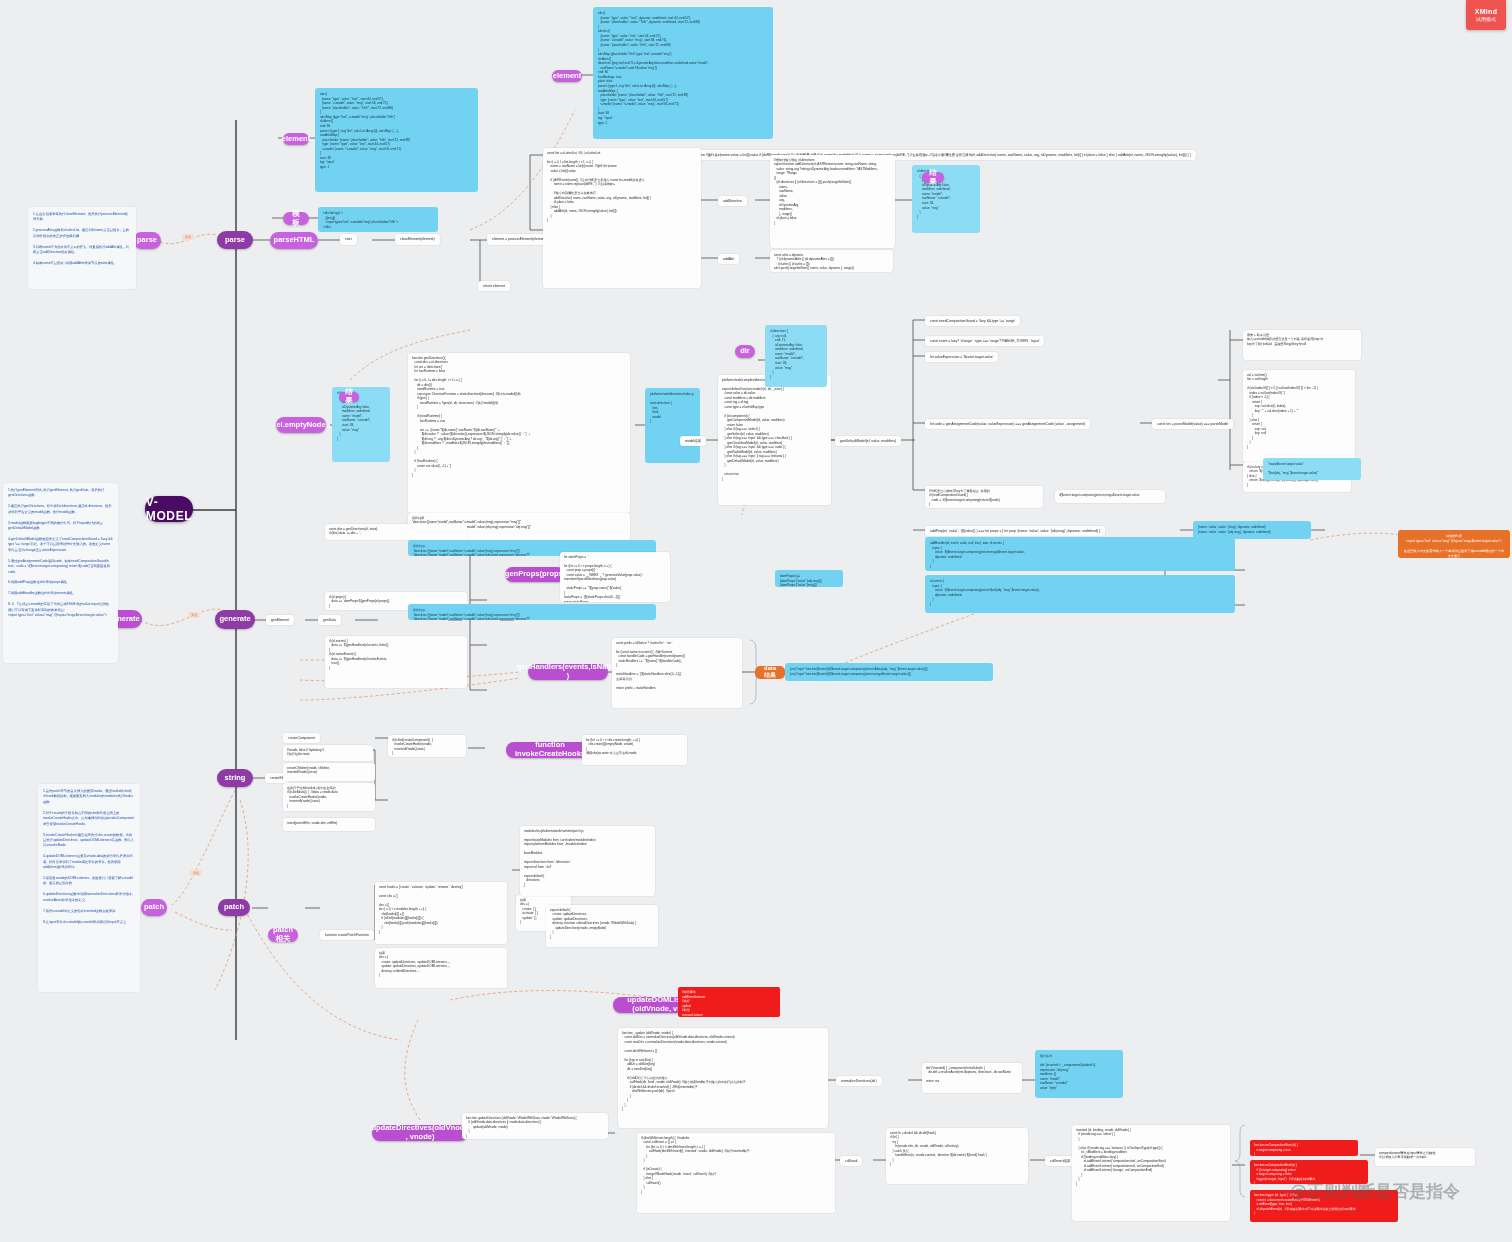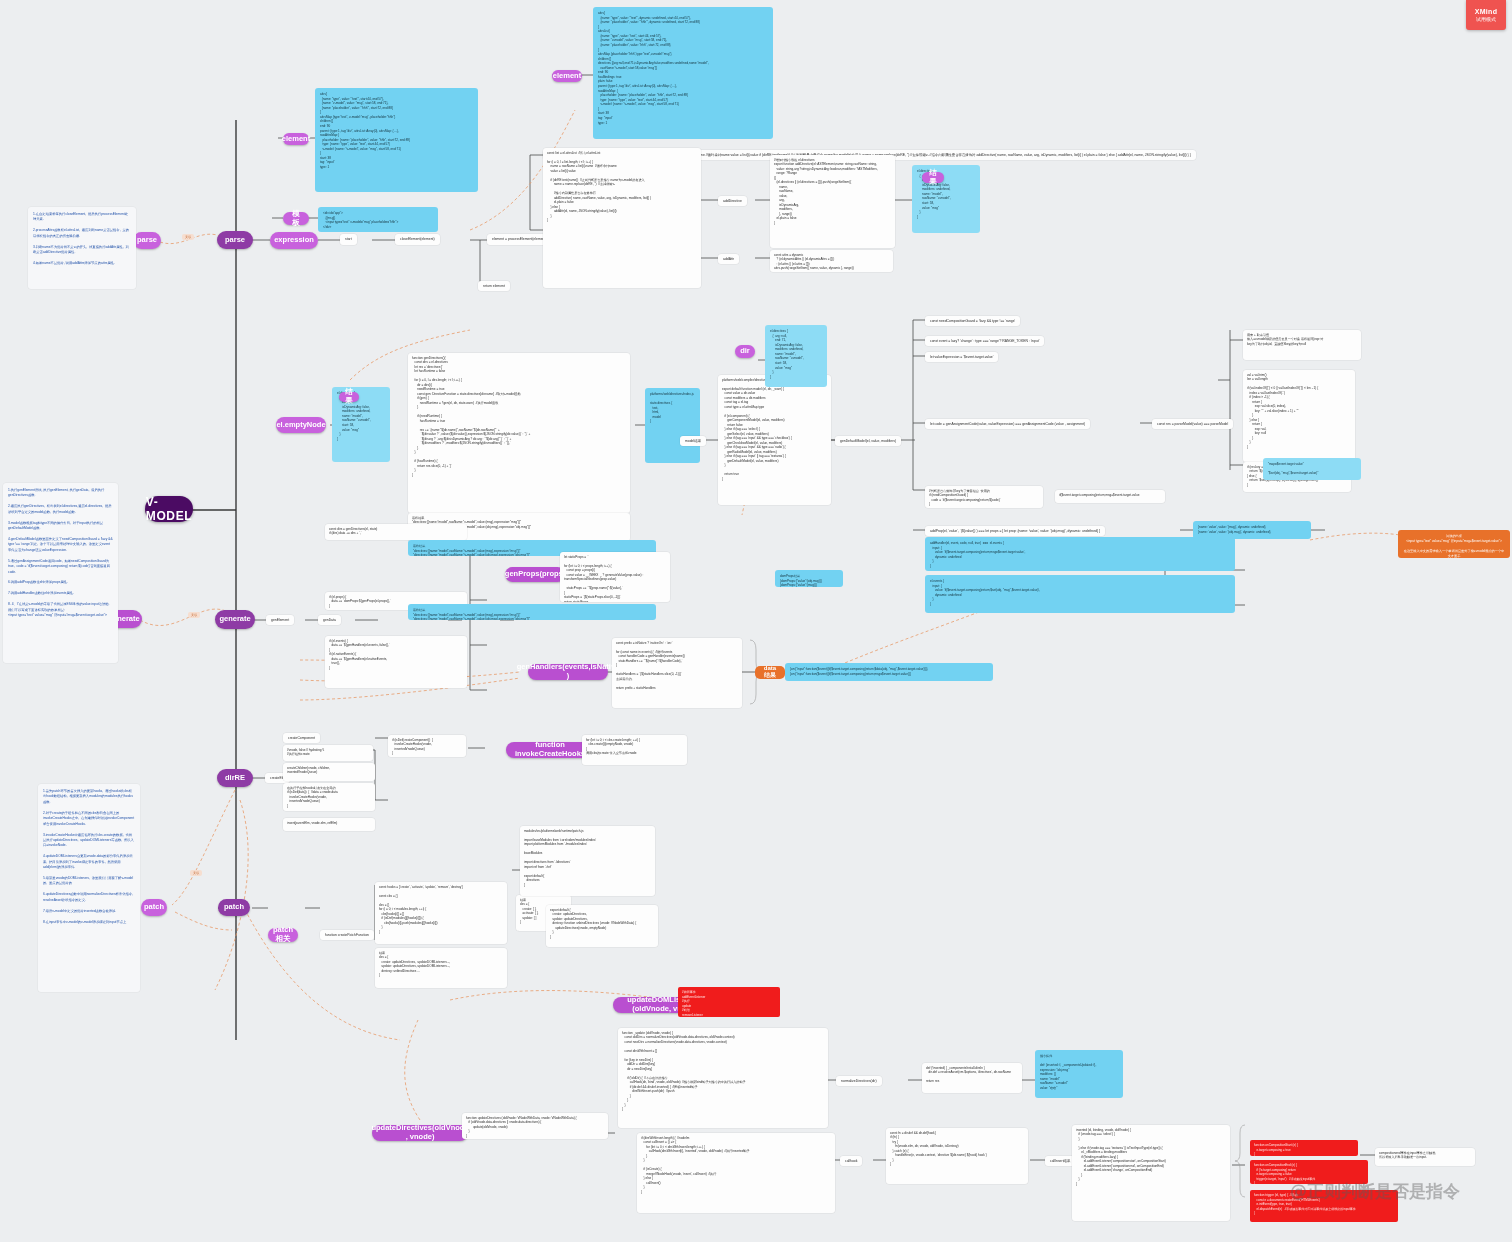--- a/index.html
+++ b/index.html
@@ -272,28 +272,28 @@
 5.最新重vnode的DOMListeners,  这里我们只需要了解v-model的,  重点的是指令的
 
 6.updateDirectives函数中调用normalizeDirectives标准化指令,  resolveAsset获取指令的定义.
 
 7.最后v-model中定义的指令inserted函数会被添加.
 
 8.在input事件中v-model的v-model添加绑定到input节点上</div>
 
   <div class="node topic-l1" style="left:217px;top:231px;width:36px;height:18px;">parse</div>
   <div class="node topic-l1" style="left:215px;top:610px;width:40px;height:19px;">generate</div>
-  <div class="node topic-l1" style="left:217px;top:769px;width:36px;height:18px;">dirRE</div>
+  <div class="node topic-l1" style="left:217px;top:769px;width:36px;height:18px;">string</div>
   <div class="node topic-l1" style="left:218px;top:899px;width:32px;height:17px;">patch</div>
 
   <div class="node relbox" style="left:182px;top:234px;">关联</div>
   <div class="node relbox" style="left:188px;top:612px;">关联</div>
   <div class="node relbox" style="left:190px;top:870px;">关联</div>
 
-  <div class="node topic-l1 pale" style="left:270px;top:232px;width:48px;height:17px;">expression</div>
+  <div class="node topic-l1 pale" style="left:270px;top:232px;width:48px;height:17px;">parseHTML</div>
   <div class="node plain-inline" style="left:340px;top:234px;height:11px;">start</div>
   <div class="node plain-inline" style="left:395px;top:234px;height:11px;">closeElement(element)</div>
   <div class="node plain-inline" style="left:487px;top:234px;height:11px;">element = processElement(element, options)</div>
   <div class="node plain-inline" style="left:478px;top:281px;height:10px;">return element</div>
 
   <div class="node topic-l1 pale" style="left:283px;top:212px;width:26px;height:13px;">模板</div>
   <div class="node code-blue" style="left:318px;top:207px;width:120px;height:25px;">&lt;div id="app"&gt;
    {{msg}}
    &lt;input type="text" v-model="msg" placeholder="hhh"&gt;
 &lt;/div&gt;</div>

